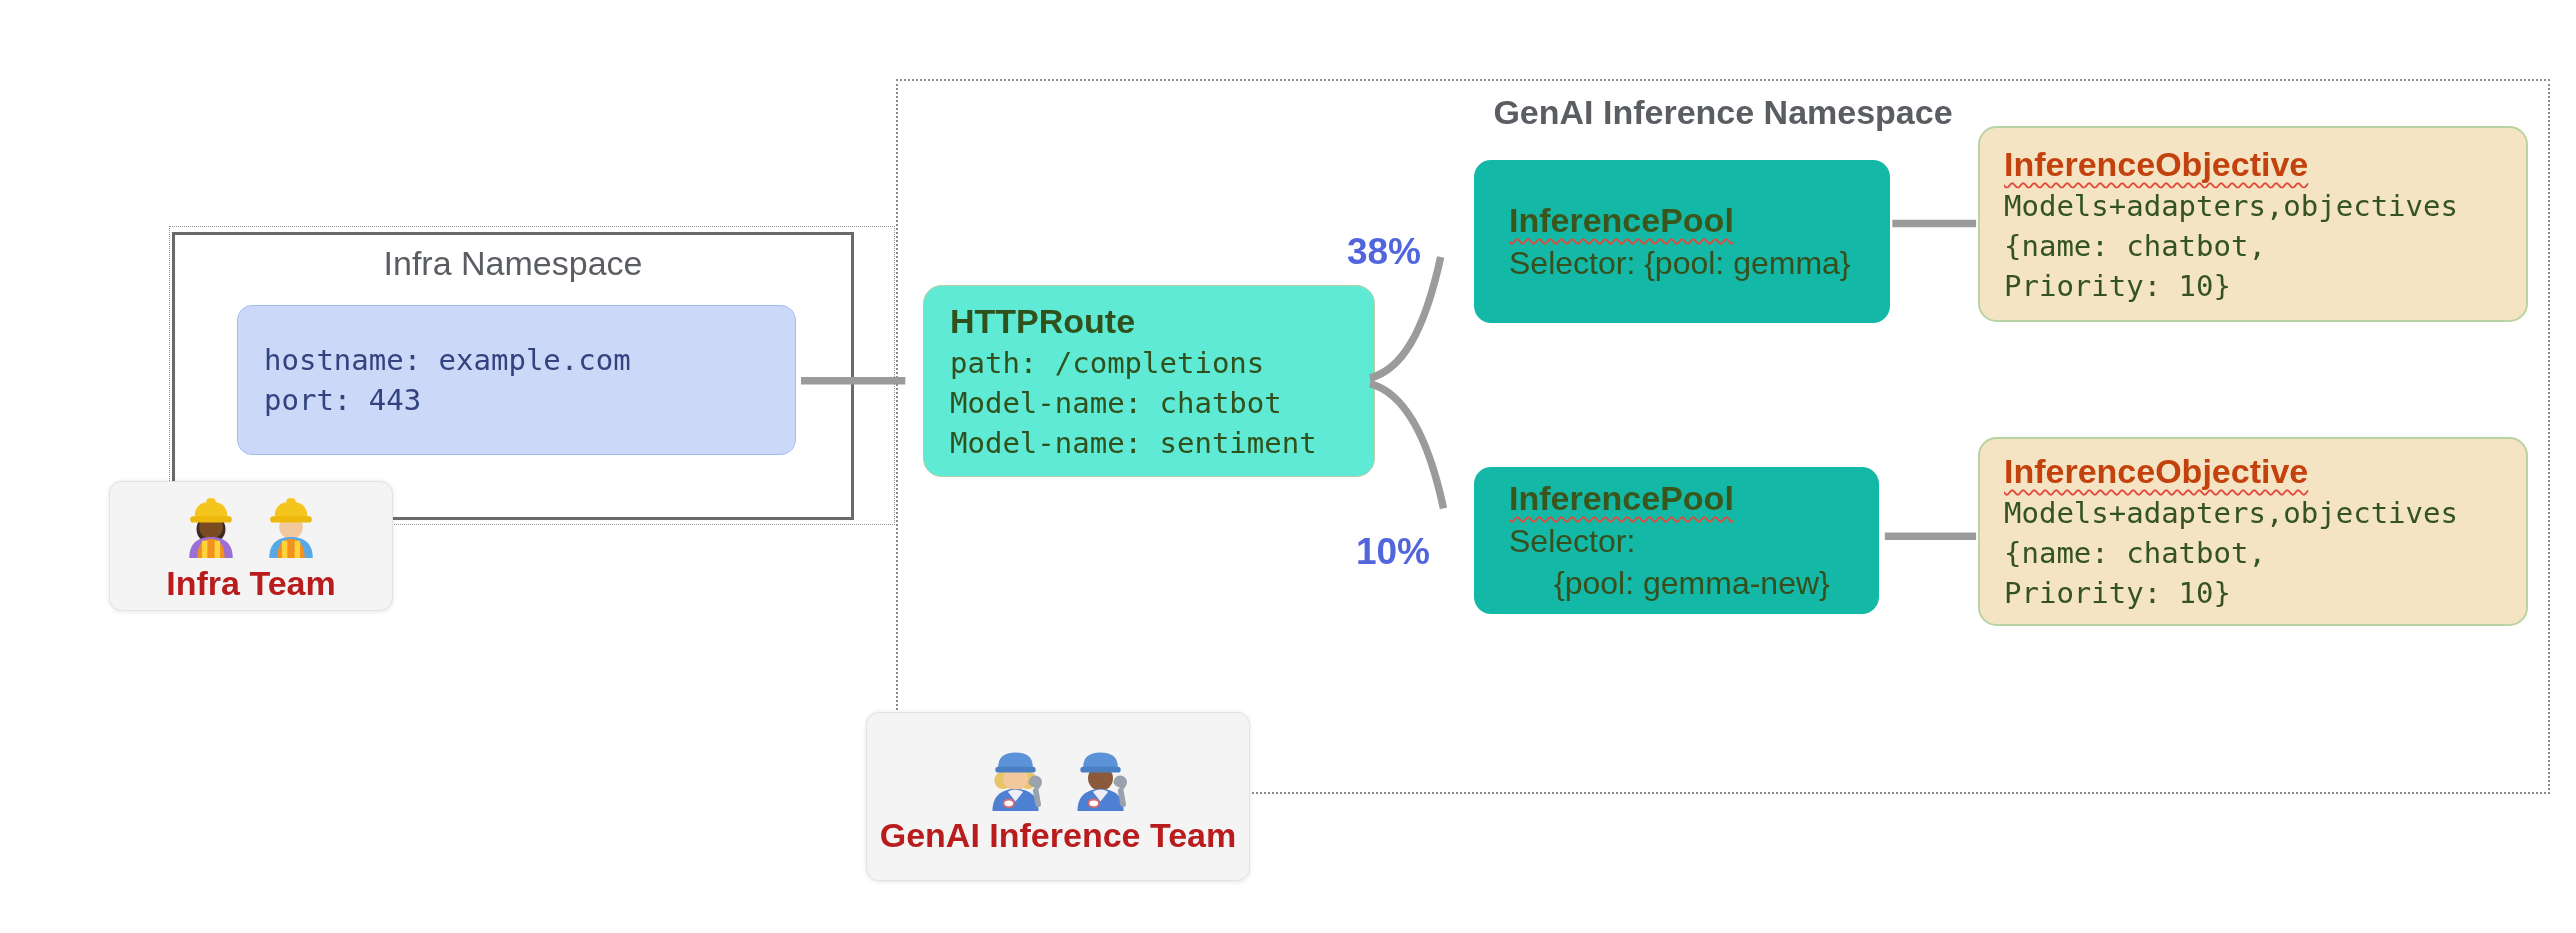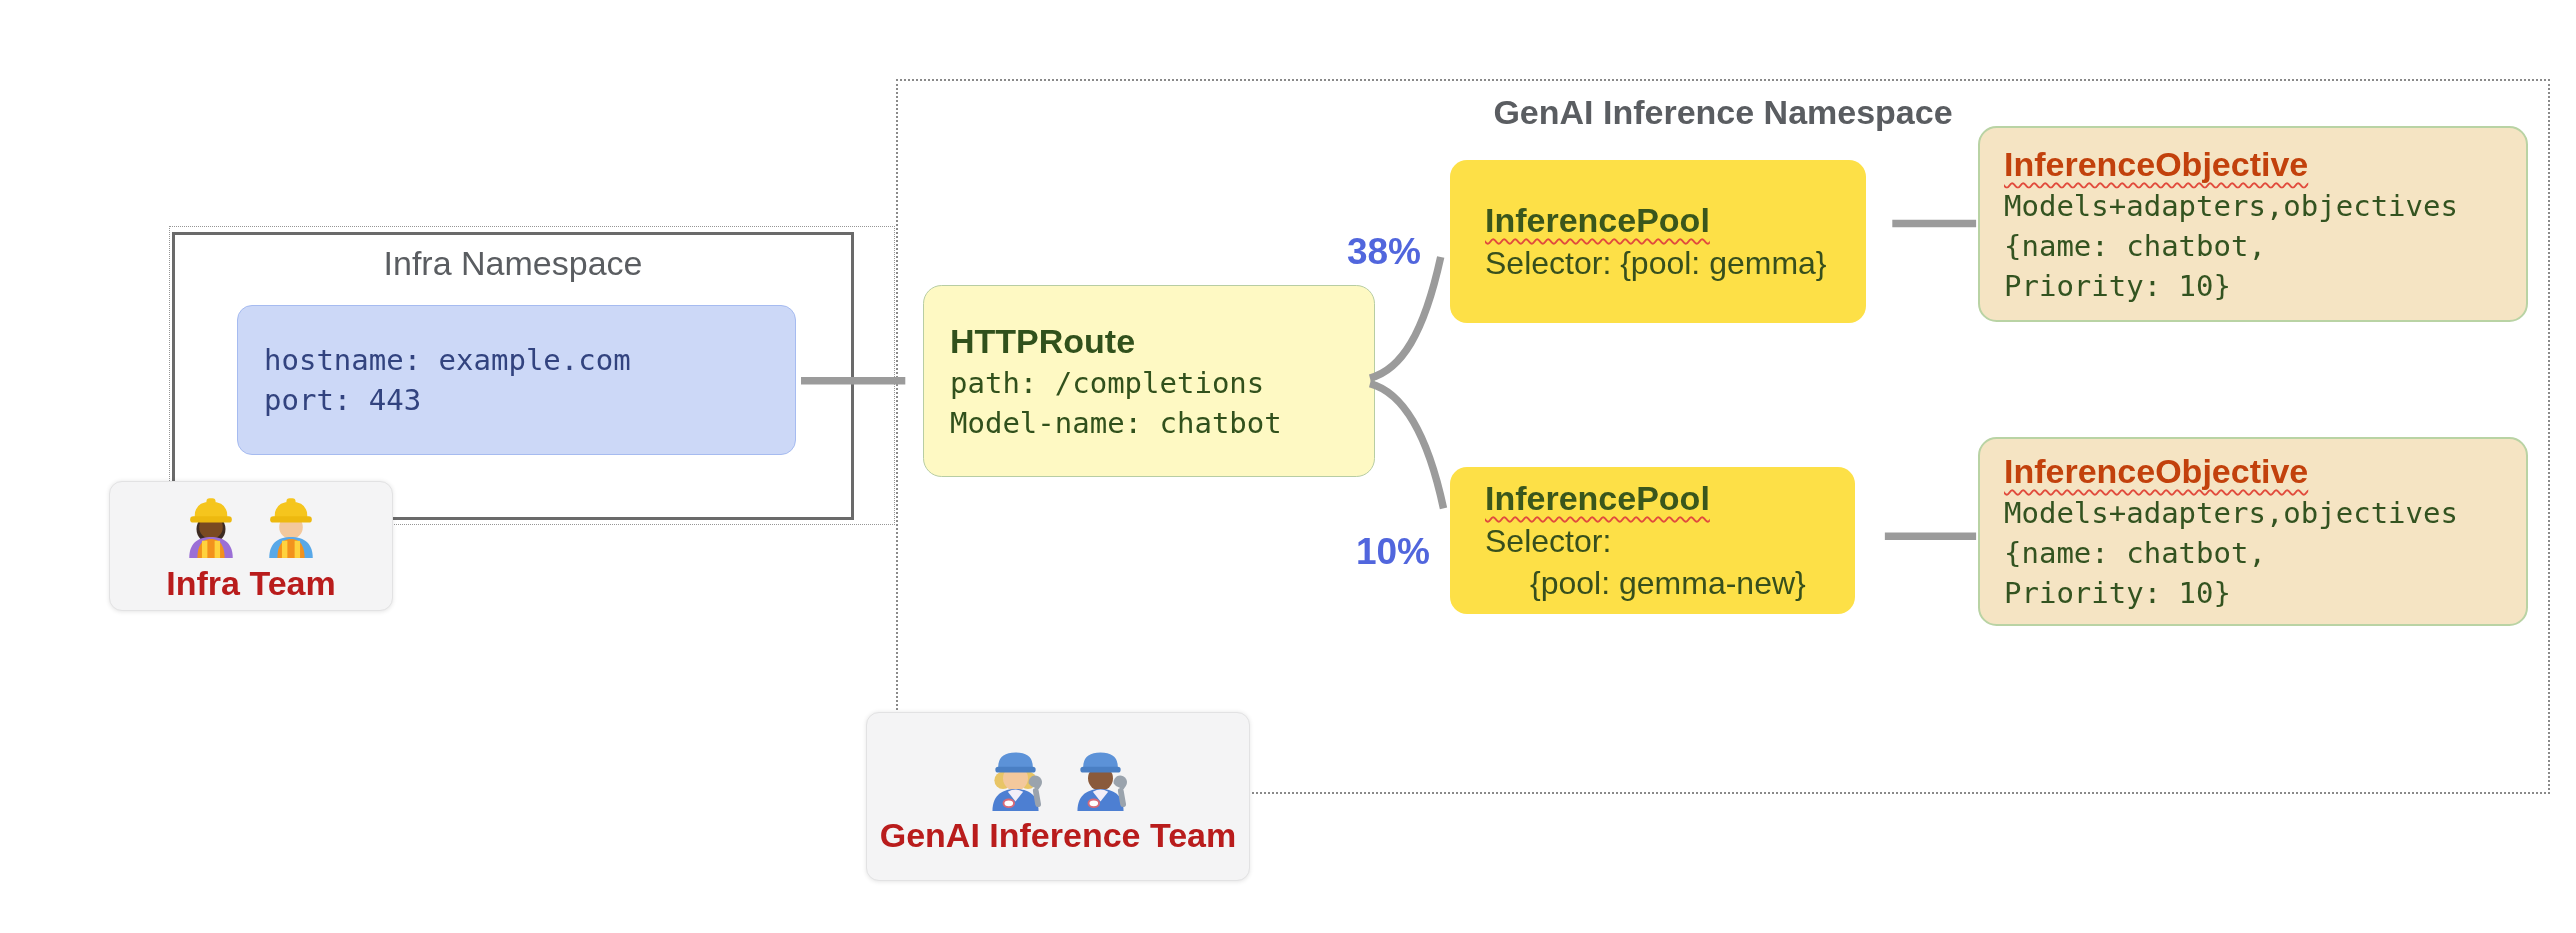--- a/index.html
+++ b/index.html
@@ -18,24 +18,24 @@
 
   
   .card{border-radius:17px;z-index:4;display:flex;flex-direction:column;justify-content:center;}
   .card .title{font-size:34px;font-weight:700;line-height:43px;}
   .mono{font-family:"DejaVu Sans Mono","Liberation Mono",monospace;font-size:29px;line-height:40px;white-space:pre;}
 
   .gateway{left:237px;top:305px;width:559px;height:150px;background:#ccd8f7;border:1.9px solid #a6bbf0;border-radius:15px;padding:9.3px 26px;}
   .gateway .title{color:#2e4190;}
   .gateway .mono{color:#32437f;}
 
-  .httproute{left:923px;top:285px;width:452px;height:192px;background:#fef9c3;border:1.9px solid #b7cda3;border-radius:18.6px;padding:12px 26px;}
+  .httproute{left:923px;top:285px;width:452px;height:192px;background:#5eead4;border:1.9px solid #b7cda3;border-radius:18.6px;padding:12px 26px;}
   .green-text{color:#31511c;}
 
-  .pool{background:#fde047;border-radius:17px;padding:9.3px 11.2px 9.3px 35px;}
+  .pool{background:#14b8a6;border-radius:17px;padding:9.3px 11.2px 9.3px 35px;margin-left:24px;}
   .pool-top{left:1450px;top:160px;width:416px;height:163px;}
   .pool-bottom{left:1450px;top:467px;width:405px;height:147px;}
   .pool .title{color:#3a561c;}
   .pool .body-sans{color:#374f1d;font-size:32px;line-height:42px;}
   .indent{padding-left:45px;}
 
   .objective{background:#f5e4c3;border:2.8px solid #b9d3a4;border-radius:18.6px;padding:9.3px 24px;}
   .obj-top{left:1978px;top:126px;width:550px;height:196px;}
   .obj-bottom{left:1978px;top:437px;width:550px;height:189px;}
   .objective .title{color:#c2410c;}
@@ -73,20 +73,21 @@
 
   <div class="abs card gateway">
     <div class="mono">hostname: example.com</div>
     <div class="mono">port: 443</div>
   </div>
 
   <div class="abs card httproute">
     <div class="title green-text">HTTPRoute</div>
     <div class="mono green-text">path: /completions</div>
     <div class="mono green-text">Model-name: chatbot</div>
+    <div class="mono green-text">Model-name: sentiment</div>
   </div>
 
   <div class="abs card pool pool-top">
     <div class="title"><span class="squiggle">InferencePool</span></div>
     <div class="body-sans">Selector: {pool: gemma}</div>
   </div>
 
   <div class="abs card pool pool-bottom">
     <div class="title"><span class="squiggle">InferencePool</span></div>
     <div class="body-sans">Selector:</div>

